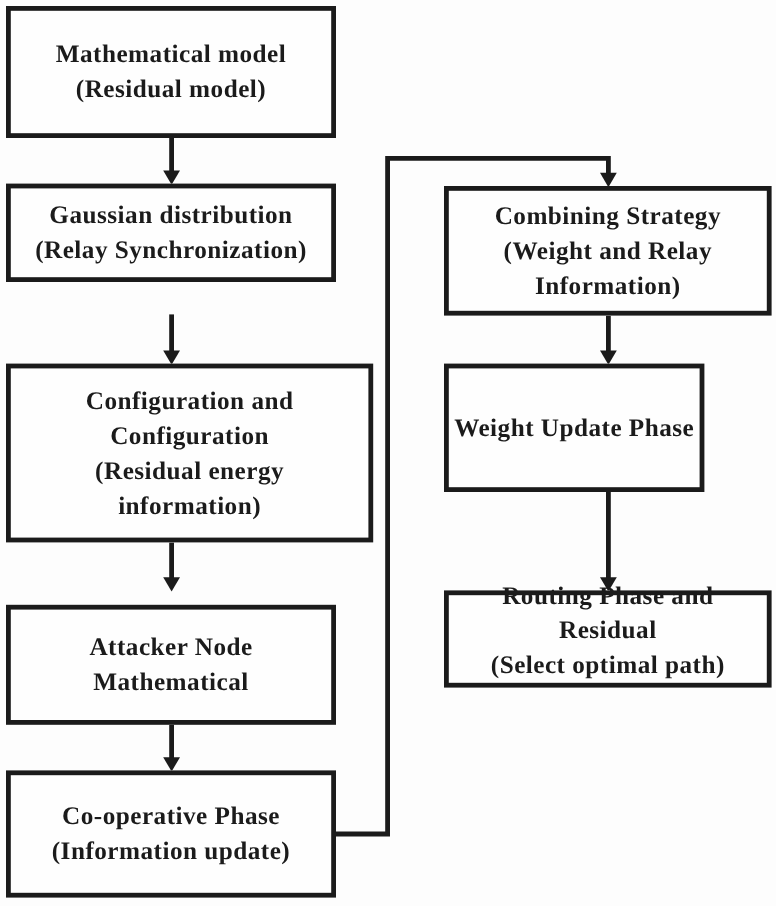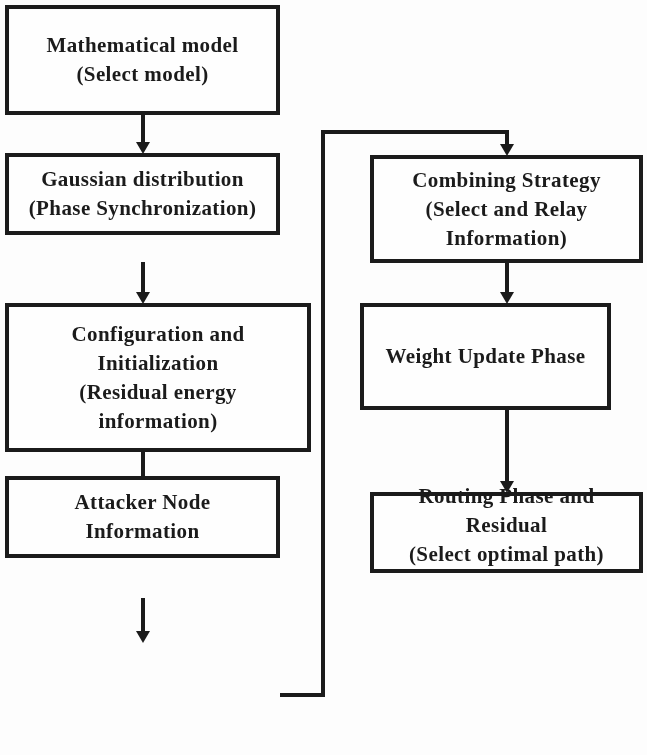--- a/index.html
+++ b/index.html
@@ -50,25 +50,25 @@
     font-weight: bold;
     font-size: 21px;
     line-height: 29px;
     letter-spacing: 0.4px;
   }
   .node .line { white-space: nowrap; }
   
   .b1 { left: 5px;   top: 5px;   width: 275px; height: 110px; }
   .b2 { left: 5px;   top: 153px; width: 275px; height: 82px; }
   .b3 { left: 5px;   top: 303px; width: 306px; height: 149px; }
-  .b4 { left: 5px;   top: 476px; width: 275px; height: 82px; font-family: Liberation Serif, serif; }
+  .b4 { left: 5px;   top: 504px; width: 275px; height: 100px; font-family: Liberation Serif, serif; }
   .b5 { left: 5px;   top: 642px; width: 275px; height: 106px; }
   
   .b6 { left: 370px; top: 155px; width: 273px; height: 108px; }
-  .b7 { left: 360px; top: 303px; width: 251px; height: 107px; }
+  .b7 { left: 370px; top: 303px; width: 217px; height: 107px; }
   .b8 { left: 370px; top: 492px; width: 273px; height: 81px; justify-content: flex-end; }
 </style>
 </head>
 <body>
 
 <div id="canvas">
 
   <svg id="edges-svg" viewBox="0 0 647 755">
 
     <g>
@@ -98,44 +98,48 @@
       <polygon class="head" points="500,292 514,292 507,304"></polygon>
     </g>
     <g>
       <line class="edge" x1="507" y1="410" x2="507" y2="482"></line>
       <polygon class="head" points="500,481 514,481 507,493"></polygon>
     </g>
   </svg>
 
   <div class="node b1">
     <div class="line">Mathematical model</div>
-    <div class="line">(Select model)</div>
+    <div class="line">(Residual model)</div>
   </div>
 
   <div class="node b2">
     <div class="line">Gaussian distribution</div>
-    <div class="line">(Phase Synchronization)</div>
+    <div class="line">(Relay Synchronization)</div>
   </div>
 
   <div class="node b3">
     <div class="line">Configuration and</div>
-    <div class="line">Initialization</div>
+    <div class="line">Configuration</div>
     <div class="line">(Residual energy</div>
     <div class="line">information)</div>
   </div>
 
   <div class="node b4">
     <div class="line">Attacker Node</div>
-    <div class="line">Information</div>
+    <div class="line">Mathematical</div>
   </div>
 
+  <div class="node b5">
+    <div class="line">Co-operative Phase</div>
+    <div class="line">(Information update)</div>
+  </div>
 
   <div class="node b6">
     <div class="line">Combining Strategy</div>
-    <div class="line">(Select and Relay</div>
+    <div class="line">(Weight and Relay</div>
     <div class="line">Information)</div>
   </div>
 
   <div class="node b7">
     <div class="line">Weight Update Phase</div>
   </div>
 
   <div class="node b8">
     <div class="line">Routing Phase and</div>
     <div class="line">Residual</div>

